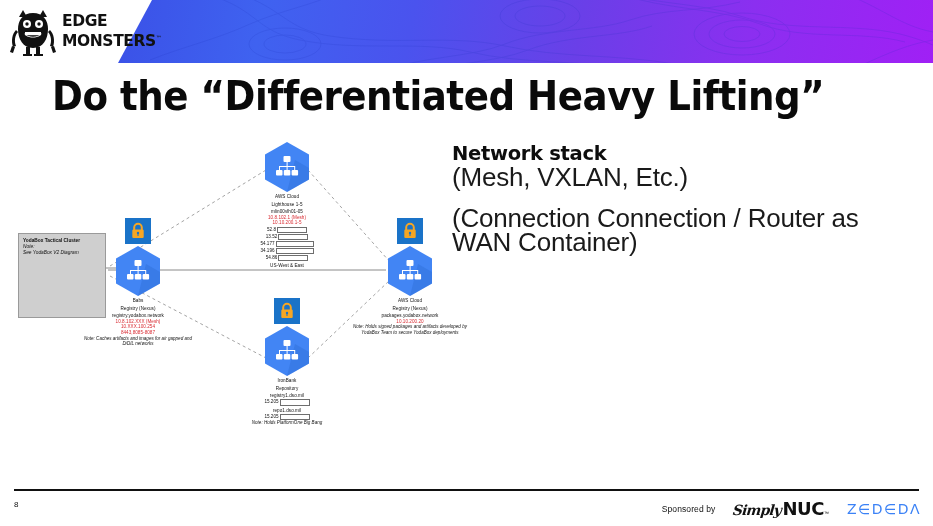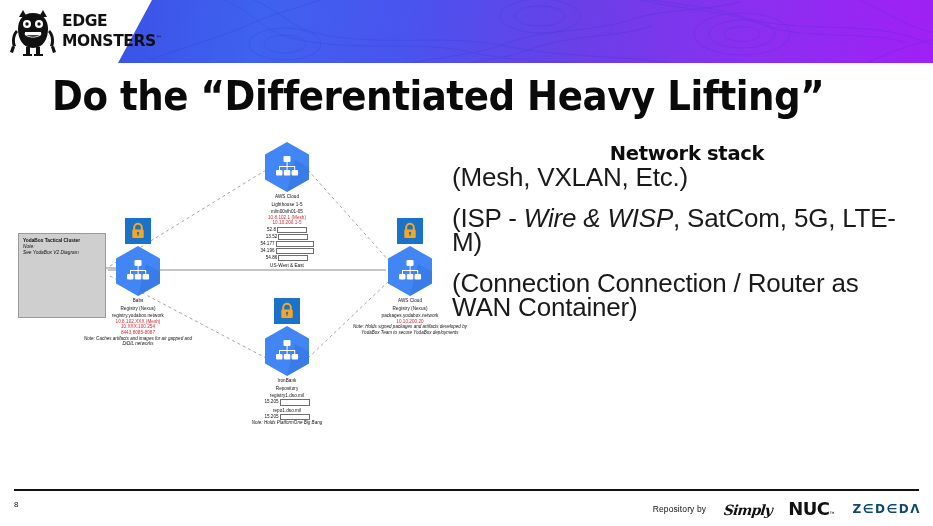--- a/index.html
+++ b/index.html
@@ -59,21 +59,20 @@
     width: 470px;
   }
   .bullet-group { margin-bottom: 17px; }
   .bullet-head {
     font-family: "DejaVu Sans", sans-serif;
     font-weight: 700;
     font-size: 19.5px;
     line-height: 23px;
     color: #0d0d0d;
     letter-spacing: -0.3px;
-    text-align: center;
   }
   .bullet-sub {
     font-family: "Liberation Sans", sans-serif;
     font-weight: 400;
     font-size: 26px;
     line-height: 24px;
     color: #1a1a1a;
     letter-spacing: -0.2px;
   }
   .bullet-sub i { font-style: italic; }
@@ -167,26 +166,26 @@
   #simplynuc-logo .script {
     font-family: "DejaVu Serif", serif;
     font-style: italic; font-weight: 700;
     font-size: 14px; color: #111;
     letter-spacing: -0.9px;
     transform: skewX(-6deg);
   }
   #simplynuc-logo .nuc {
     font-family: "DejaVu Sans", sans-serif;
     font-weight: 700; font-size: 18px; color: #111;
-    letter-spacing: -0.5px; margin-left: 16px;
+    letter-spacing: -0.5px; margin-left: 1px;
   }
   #simplynuc-logo .tm { font-size: 5px; vertical-align: super; }
   #zededa-logo {
     font-family: "DejaVu Sans", sans-serif;
-    font-size: 12px; font-weight: 700; color: #0c4a6e;
+    font-size: 14px; font-weight: 400; color: #3b82f6;
     letter-spacing: 1.5px;
   }
 </style>
 </head>
 <body>
 
 <div id="header-banner">
   <div id="banner-gradient"></div>
   <svg id="banner-contours" viewBox="0 0 933 63" preserveAspectRatio="none">
     <g fill="none" stroke="#1a2fb8" stroke-width="0.8" opacity="0.55">
@@ -243,21 +242,20 @@
 </div>
 
 <h1 id="slide-title">Do the “Differentiated Heavy Lifting”</h1>
 
 <div id="bullet-column">
   <div class="bullet-group">
     <div class="bullet-head">Network stack</div>
     <div class="bullet-sub"><span>(Mesh, VXLAN, Etc.)</span><i></i><span></span></div>
   </div>
   <div class="bullet-group">
-    <div class="bullet-sub"><span>(ISP - </span><i>Wire &amp; WISP</i><span>, SatCom, 5G, LTE-M)</span></div>
   </div>
   <div class="bullet-group">
     <div class="bullet-sub"><span>(Connection Connection / Router as WAN Container)</span><i></i><span></span></div>
   </div>
 </div>
 
 <div id="diagram">
 
   <svg id="diagram-lines" viewBox="0 0 440 320">
 
@@ -445,20 +443,20 @@
         <span class="stack-bar"></span>
       </div>
     <div class="node-note">Note: Holds PlatformOne Big Bang</div>
   </div>
 
 </div>
 
 <div id="footer-rule"></div>
 <div id="page-number">8</div>
 <div id="sponsor-area">
-  <span id="sponsored-by">Repository by</span>
+  <span id="sponsored-by">Sponsored by</span>
   <span id="simplynuc-logo">
     <span class="script">Simply</span>
       <span class="nuc">NUC</span>
       <span class="tm">™</span>
   </span>
   <span id="zededa-logo">Z∈D∈DΛ</span>
 </div>
 
 </body></html>

